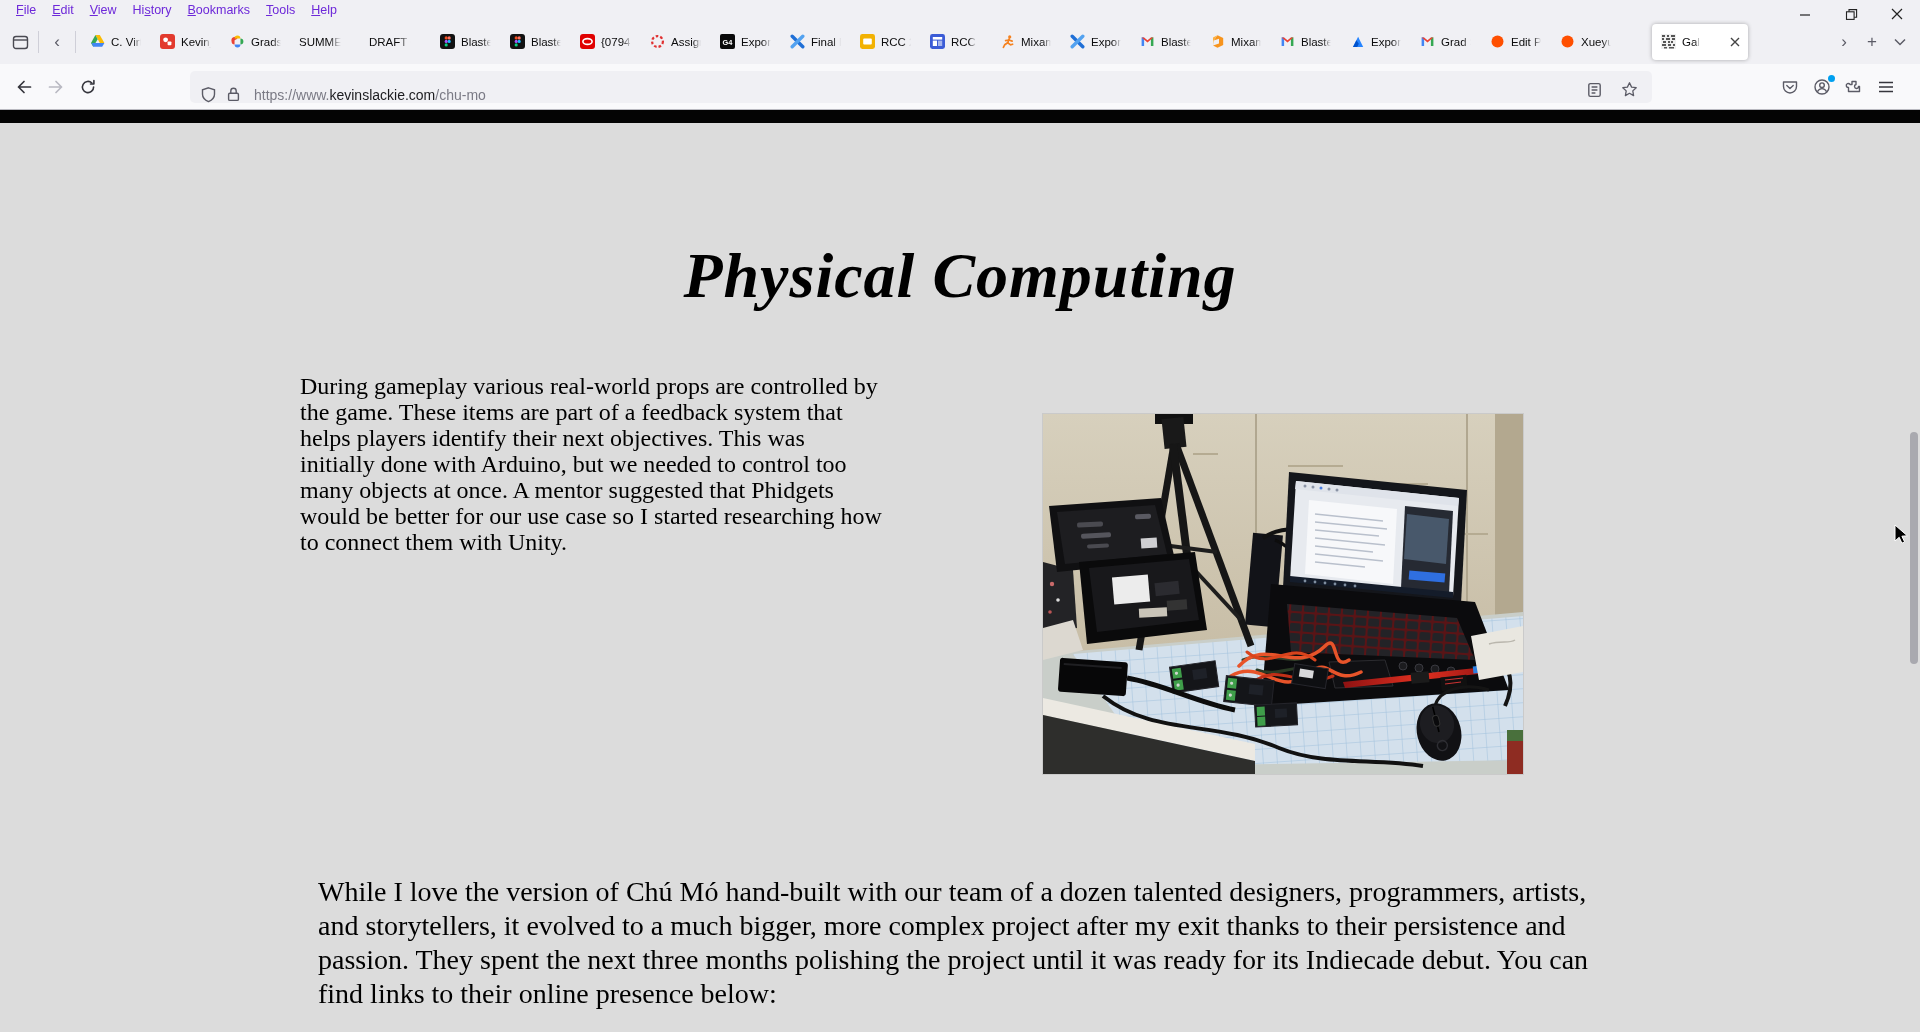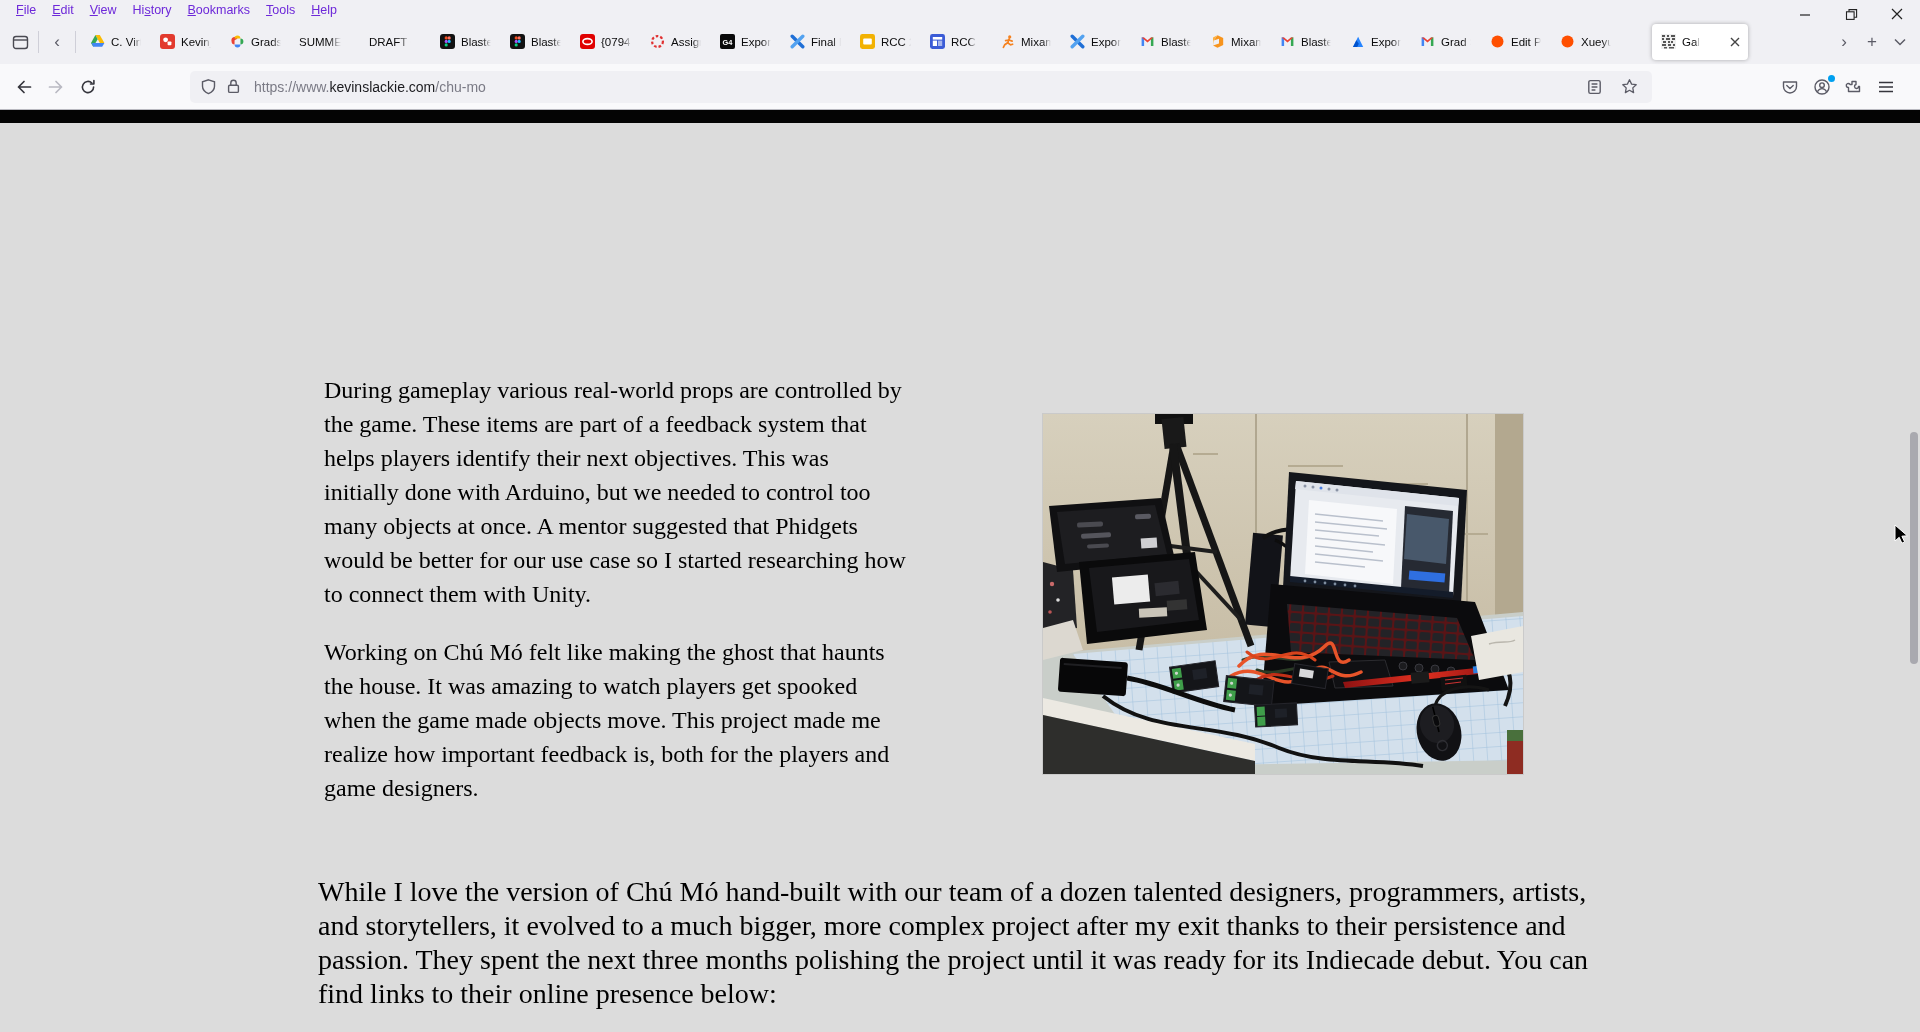--- a/index.html
+++ b/index.html
@@ -27,33 +27,33 @@
                -webkit-mask-image:linear-gradient(90deg,#000 72%,transparent);
                mask-image:linear-gradient(90deg,#000 72%,transparent); }
   .tab-close { margin-left:auto; display:flex; }
 
   .navbar { height:46px; background:#f9f9fb; border-bottom:1px solid #b9b9c0;
             display:flex; align-items:center; padding:0 8px; }
   .icon-btn { width:32px; height:32px; border:none; background:transparent; border-radius:4px;
               display:flex; align-items:center; justify-content:center; }
   .nav-spacer { width:86px; }
   .urlbar { width:1462px; height:32px; background:#f0f0f4; border-radius:5px;
-            display:flex; align-items:center; padding:0 10px; gap:9px; }
+            display:flex; align-items:flex-end; padding:0 10px; gap:9px; }
   .url-text { font-size:14px; color:#1b1b1f; white-space:nowrap; margin-left:4px; flex:1; }
   .url-dim { color:#7a7a85; }
   .end-spacer { width:122px; }
 
   
   .page { position:relative; height:921px; background:#dcdcdc; overflow:hidden;
           font-family:"Liberation Serif","DejaVu Serif",serif; color:#000; }
   .site-topbar { height:13px; background:#040404; }
   .content { position:relative; height:908px; }
   .page-title { position:absolute; top:116px; left:0; width:100%; text-align:center;
                 font-size:64px; font-weight:bold; font-style:italic; letter-spacing:1px; }
-  .col-left { position:absolute; left:324px; top:250px; width:582px; font-size:24px; line-height:34px; }
+  .col-left { position:absolute; left:300px; top:250px; width:582px; font-size:24px; line-height:26px; }
   .col-left p + p { margin-top:24px; }
   .photo { position:absolute; left:1043px; top:291px; width:480px; height:360px;
            box-shadow:0 0 0 1px rgba(0,0,0,.08); }
   .photo svg { display:block; }
   .para-wide { position:absolute; left:318px; top:752px; width:1296px; font-size:28px; line-height:34px; }
 
   .scroll-thumb { position:fixed; right:2px; top:432px; width:8px; height:232px;
                   background:#a9a9af; border-radius:4px; }
   .cursor { position:fixed; left:1894px; top:524px; z-index:50; }
 </style>
@@ -443,24 +443,24 @@
         <svg width="16" height="14" stroke="#35353c" stroke-width="1.6">
           <path d="M1,2.5 H15 M1,7 H15 M1,11.5 H15"></path>
         </svg>
       </button>
   </div>
 
   <div class="page">
     <div class="site-topbar"></div>
     <div class="content">
 
+      <h1 class="page-title">Physical Computing</h1>
 
       <div class="col-left">
         <p>During gameplay various real-world props are controlled by the game. These items are part of a feedback system that helps players identify their next objectives. This was initially done with Arduino, but we needed to control too many objects at once. A mentor suggested that Phidgets would be better for our use case so I started researching how to connect them with Unity.</p>
-        <p>Working on Chú Mó felt like making the ghost that haunts the house. It was amazing to watch players get spooked when the game made objects move. This project made me realize how important feedback is, both for the players and game designers.</p>
       </div>
 
       <div class="photo" role="img" aria-label="MSI gaming laptop on a blue grid cutting mat surrounded by Phidgets relay boards, orange wiring, an open component kit box, a camera tripod, a power brick and a Logitech mouse in front of a beige cubicle wall">
         <svg width="480" height="360" viewBox="0 0 480 360">
           <defs>
             <linearGradient id="wall" x1="0" y1="0" x2="0" y2="1">
                 <stop offset="0" stop-color="#d7d0bd"></stop>
                 <stop offset="1" stop-color="#c0b49b"></stop>
               </linearGradient>
             <pattern id="grid" width="14" height="14" patternUnits="userSpaceOnUse" patternTransform="rotate(-4)">

